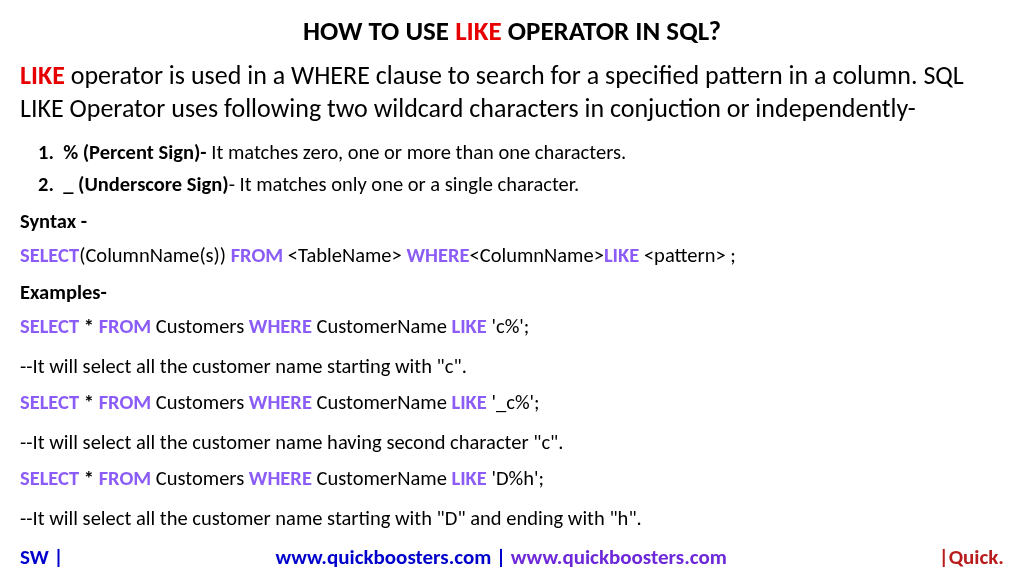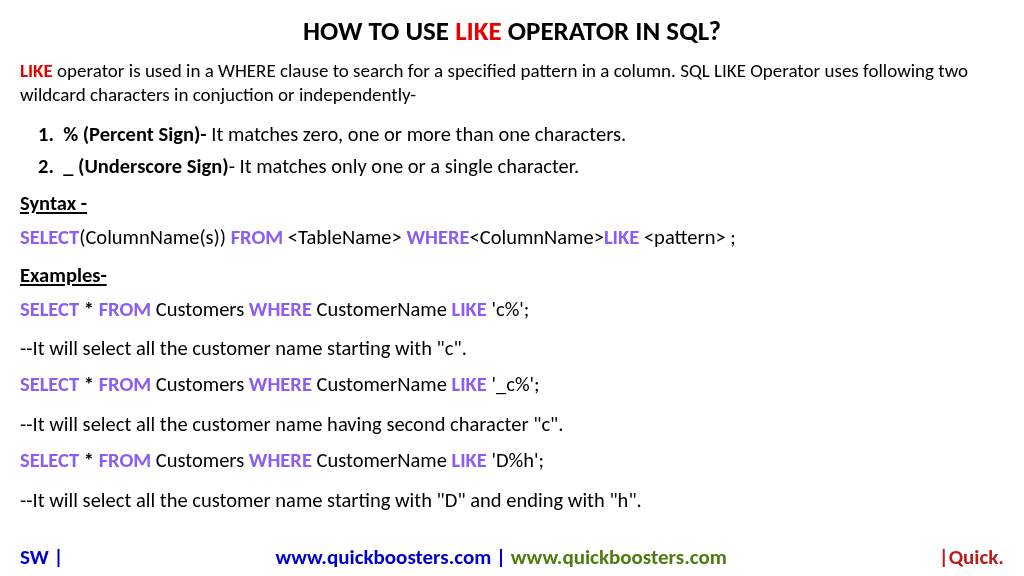--- a/index.html
+++ b/index.html
@@ -14,39 +14,38 @@
     }
     .title {
       text-align: center;
       font-size: 27px;
       font-weight: bold;
       color: #000;
       margin-bottom: 12px;
     }
     .title .red { color: #e60000; }
     .intro {
-      font-size: 19px;
+      font-size: 26px;
       color: #000;
       line-height: 1.28;
       margin-bottom: 13px;
     }
     .intro .red-bold { color: #e60000; font-weight: bold; }
     .numitem {
       font-size: 20.5px;
       color: #000;
       margin: 6px 0 6px 18px;
       line-height: 1.3;
     }
     .numitem .b { font-weight: bold; }
     .heading {
       font-size: 20.5px;
       font-weight: bold;
       color: #000;
       margin: 10px 0 8px 0;
-      text-decoration: underline;
     }
     .code-line {
       font-size: 20.5px;
       color: #000;
       margin: 6px 0;
       line-height: 1.35;
     }
     .code-line .kw { color: #8b5cf6; font-weight: bold; }
     .code-line .b { font-weight: bold; }
     .comment {
@@ -61,21 +60,21 @@
       width: 1024px;
       padding: 0 20px;
       display: flex;
       justify-content: space-between;
       align-items: center;
       font-size: 21px;
       font-weight: bold;
     }
     .footer .left { color: #0000cc; }
     .footer .center { color: #0000cc; }
-    .footer .center .red { color: #4d7c0f; }
+    .footer .center .red { color: #6d28d9; }
     .footer .right { color: #b91c1c; }
   </style>
 </head>
 <body>
 
 <div class="title">
   <span>HOW TO USE </span><span class="red">LIKE</span><span> OPERATOR IN SQL?</span>
 </div>
 
 <div class="intro">

